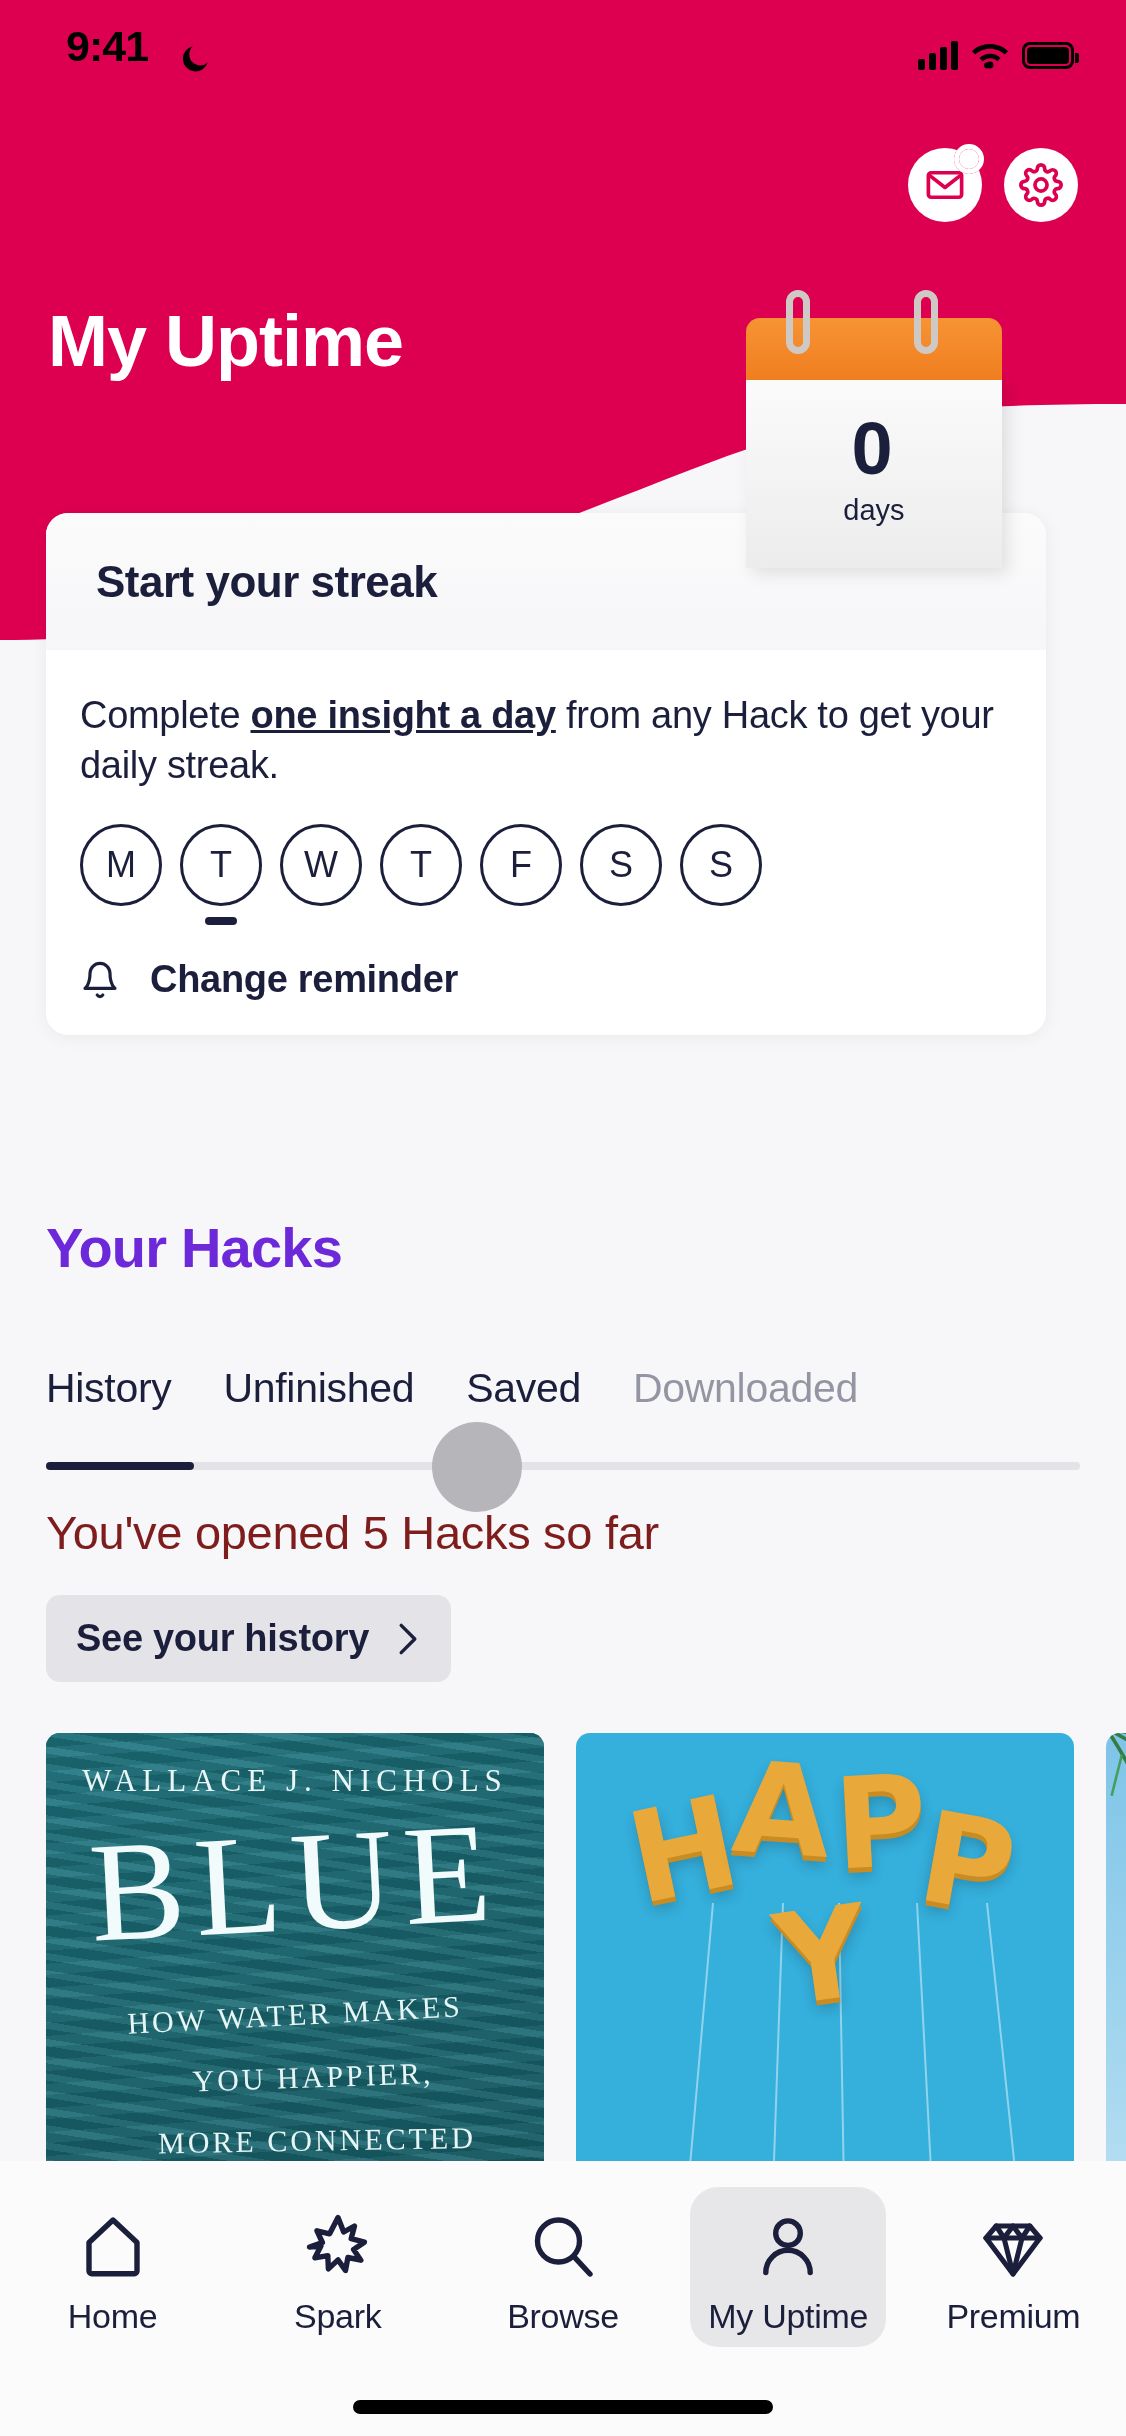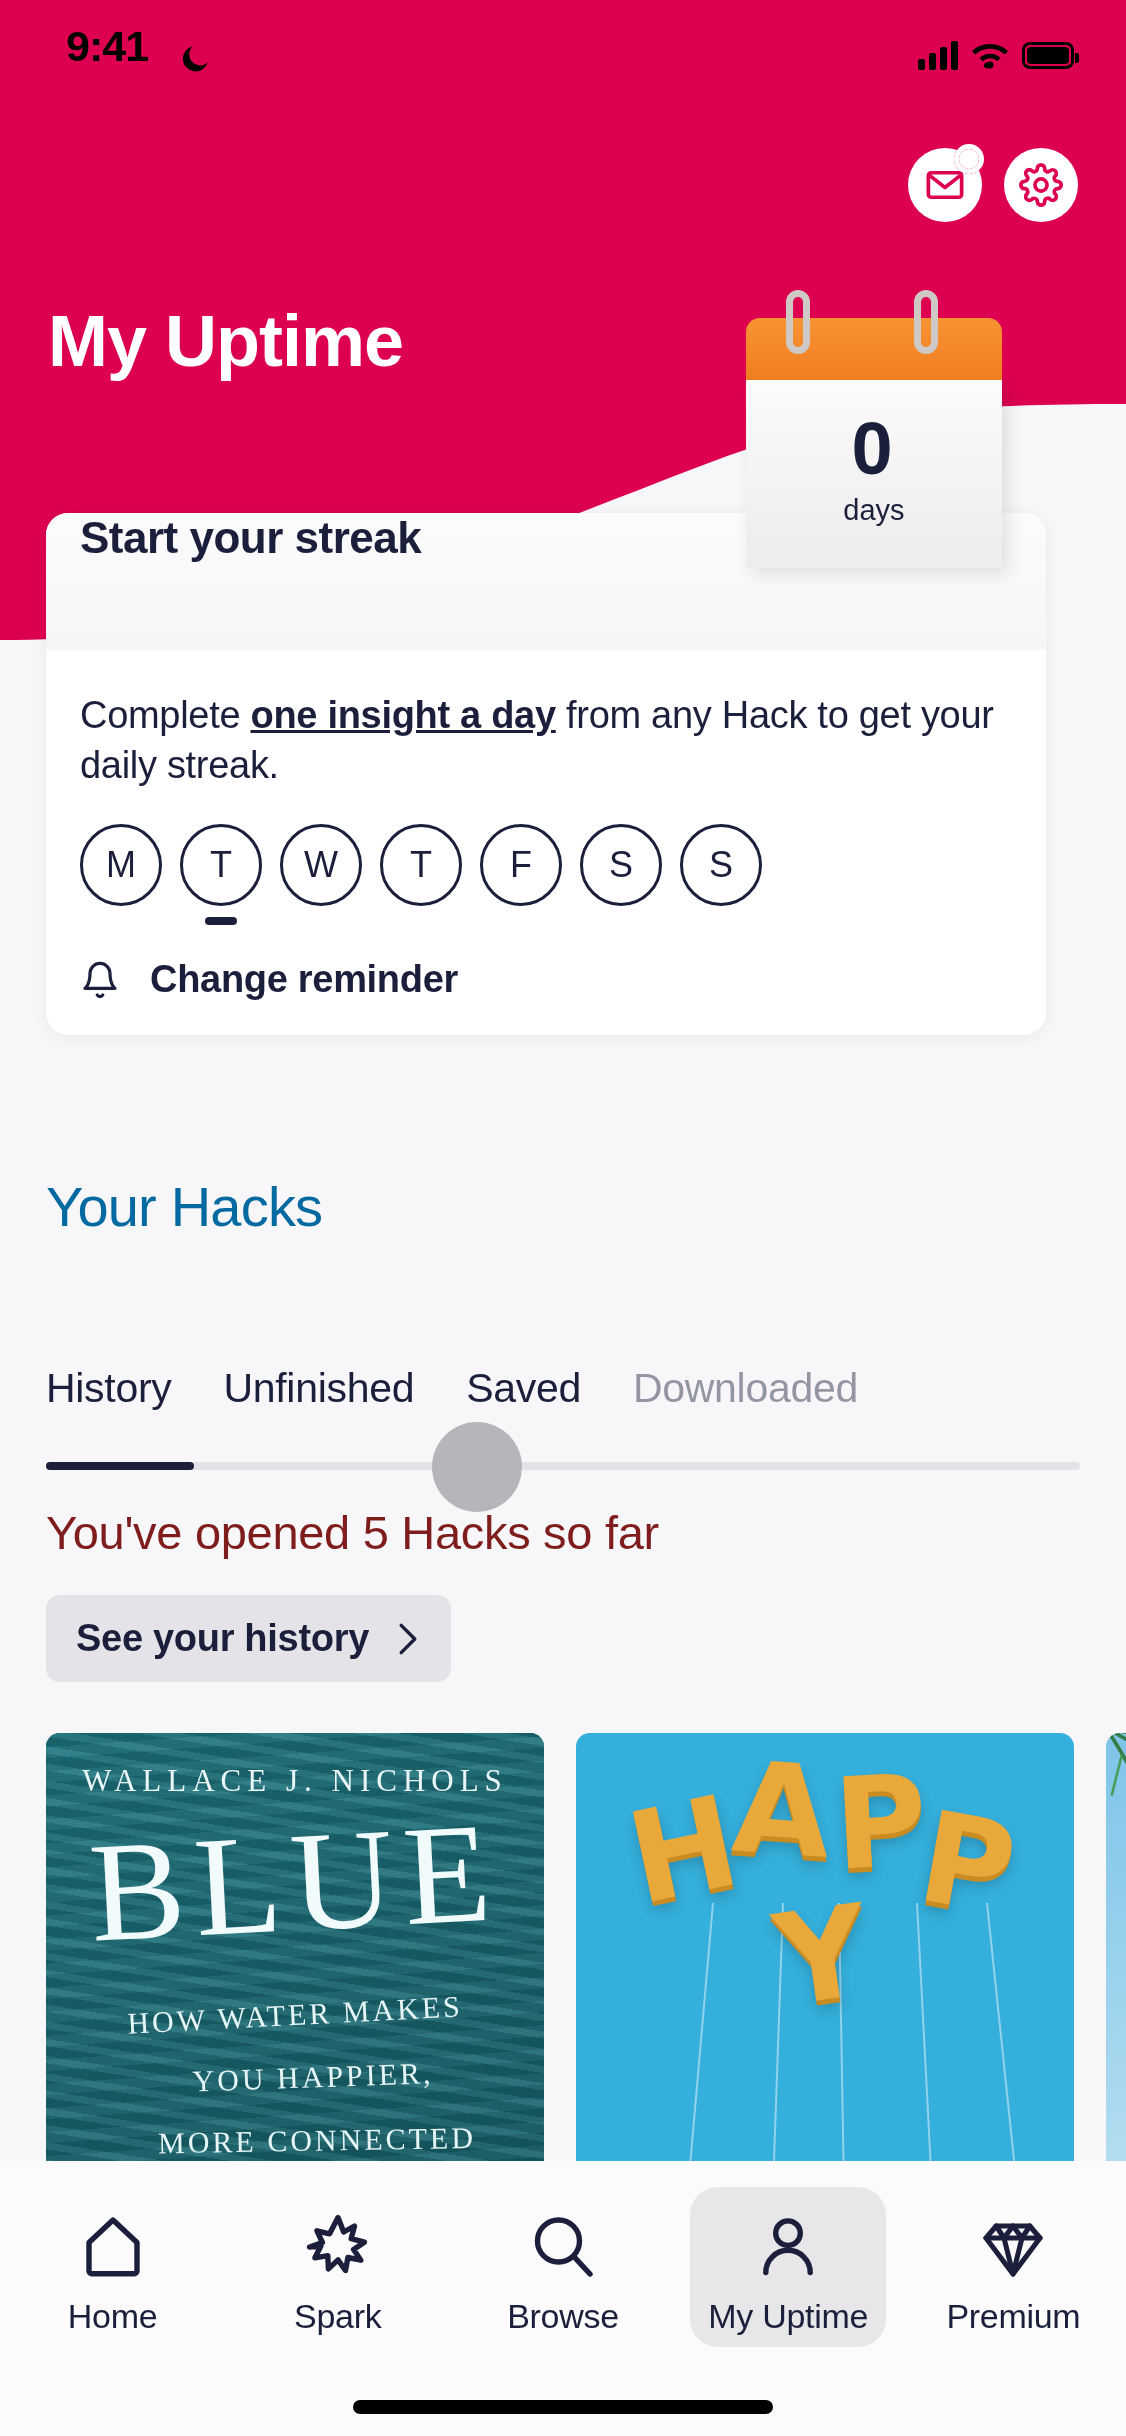--- a/index.html
+++ b/index.html
@@ -61,24 +61,25 @@
   }
 
   
   .streak-card {
     position:absolute; left:46px; top:513px; width:1000px;
     background:#fff; border-radius:22px; z-index:3;
     box-shadow:0 2px 18px rgba(0,0,0,.06);
     overflow:visible;
   }
   .streak-top {
-    height:137px; display:flex; align-items:flex-start;
+    height:137px; display:flex; align-items:center;
     background:linear-gradient(180deg,#fbfbfc 0%, #f6f6f8 100%);
     border-radius:22px 22px 0 0;
     position:relative;
+    padding-left:16px;
   }
   .streak-title {
     margin-left:34px; font-size:44px; font-weight:bold; color:#1b1f3b;
     letter-spacing:-.5px;
   }
   
   .calendar {
     position:absolute; right:24px; top:-215px; width:300px; height:330px; z-index:5;
   }
   .cal-ring {
@@ -123,22 +124,22 @@
     position:absolute; bottom:-22px; left:50%; transform:translateX(-50%);
     width:32px; height:8px; border-radius:4px; background:#1b1f3b;
   }
   .reminder-row {
     display:flex; align-items:center; gap:30px; margin-top:52px; cursor:pointer;
   }
   .reminder-label { font-size:38px; font-weight:bold; color:#1b1f3b; letter-spacing:-.3px; }
 
   
   .section-title {
-    position:absolute; left:46px; top:1174px; z-index:3;
-    font-size:56px; font-weight:normal; color:#0369a1; letter-spacing:-.8px;
+    position:absolute; left:46px; top:1215px; z-index:3;
+    font-size:56px; font-weight:bold; color:#6d28d9; letter-spacing:-.8px;
   }
   .tabs {
     position:absolute; left:46px; top:1365px; width:1080px; z-index:3;
     display:flex; gap:52px; align-items:baseline;
   }
   .tab { font-size:41px; color:#1b1f3b; white-space:nowrap; cursor:pointer; letter-spacing:-.3px; }
   .tab.faded { opacity:.45; }
   .tab-track {
     position:absolute; left:46px; top:1462px; width:1034px; height:8px;
     background:#e3e3e7; border-radius:4px; z-index:3;

